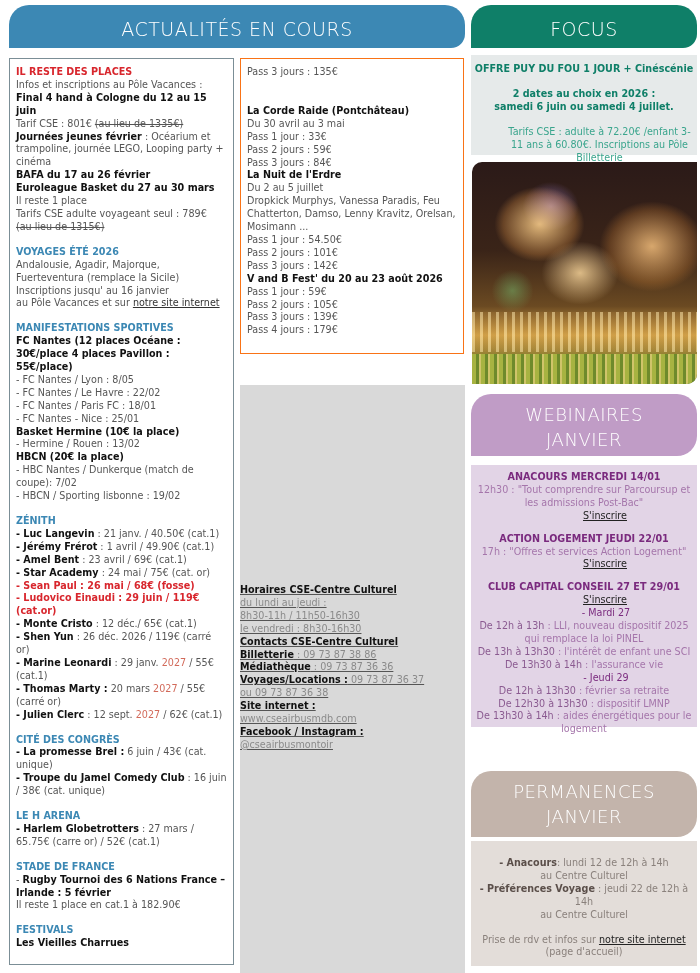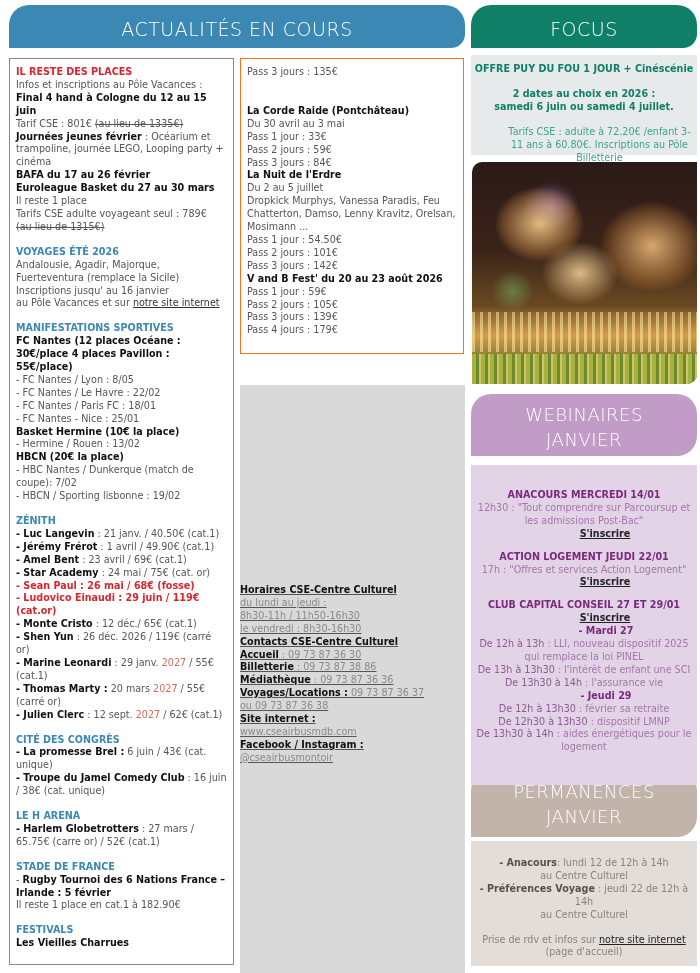--- a/index.html
+++ b/index.html
@@ -19,36 +19,36 @@
   .focus-img { left: 472px; top: 162px; width: 225px; height: 222px; border-radius: 10px 0 10px 0; overflow: hidden;
     background:
       radial-gradient(ellipse 60px 50px at 30% 28%, rgba(255,210,140,0.85), rgba(255,170,80,0.25) 60%, transparent 75%),
       radial-gradient(ellipse 70px 60px at 80% 38%, rgba(255,200,130,0.8), rgba(220,140,60,0.25) 60%, transparent 75%),
       radial-gradient(ellipse 55px 45px at 48% 50%, rgba(255,220,160,0.8), transparent 70%),
       radial-gradient(ellipse 40px 35px at 35% 20%, rgba(170,140,230,0.6), transparent 70%),
       radial-gradient(ellipse 30px 30px at 18% 58%, rgba(120,200,120,0.45), transparent 70%),
       linear-gradient(to bottom, #2b1a18 0%, #3a2418 40%, #6b4a22 65%, #d7a64a 78%, #8a7a30 88%, #3f5a1d 100%); }
   .focus-img .fountain { position: absolute; left: 0; right: 0; top: 150px; height: 40px; background: repeating-linear-gradient(90deg, rgba(255,230,170,0.55) 0 3px, rgba(180,130,60,0.2) 3px 8px); }
   .focus-img .crowd { position: absolute; left: 0; right: 0; bottom: 0; height: 30px; background: repeating-linear-gradient(90deg, #a7b341 0 4px, #6e8a2b 4px 7px, #d0c46a 7px 9px); }
-  .webi-box { left: 471px; top: 465px; width: 226px; height: 320px; background: #e2d4e6; text-align: center; padding-top: 24px; color: #a576ab; }
+  .webi-box { left: 471px; top: 465px; width: 226px; height: 262px; background: #e2d4e6; text-align: center; padding-top: 6px; color: #a576ab; }
   .perm-box { left: 471px; top: 841px; width: 226px; height: 125px; background: #e3ddd9; text-align: center; padding-top: 16px; color: #8a817c; }
 
   .red { color: #d8262d; }
   .blue-h { color: #3c88b4; font-weight: bold; }
   .b { font-weight: bold; color: #111; }
   .strike { text-decoration: line-through; }
   .u { text-decoration: underline; }
   .red-b { color: #d8262d; font-weight: bold; }
   .yr { color: #d26a5a; }
   .gap { height: 12px; }
   .dark { color: #111; font-weight: bold; }
   .ggray { color: #8a8a8a; }
   .purple-h { color: #7a2a7e; font-weight: bold; }
-  .purple-b { color: #7a2a7e; font-weight: bold; margin-left: 44px; }
-  .link-dark { color: #222; font-weight: bold; text-decoration: underline; margin-left: 42px; }
+  .purple-b { color: #7a2a7e; font-weight: normal; margin-left: 44px; }
+  .link-dark { color: #222; font-weight: normal; text-decoration: underline; margin-left: 42px; }
   .perm-b { color: #5b4f4a; font-weight: bold; }
   .perm-link { color: #222; text-decoration: underline; }
   .focus-b { font-weight: bold; color: #0f7f68; }
   .focus-t { color: #3aa58d; margin-left: 31px; }
 </style>
 </head>
 <body>
 
 <div class="hdr hdr-blue"><span>ACTUALITÉS EN COURS</span></div>
 <div class="hdr hdr-green"><span>FOCUS</span></div>
@@ -147,21 +147,20 @@
   <div>Pass 3 jours : 139€</div>
   <div>Pass 4 jours : 179€</div>
 </div>
 
 <div class="col box3">
   <div class="dark">Horaires CSE-Centre Culturel</div>
   <div class="ggray">du lundi au jeudi :</div>
   <div class="ggray">8h30-11h / 11h50-16h30</div>
   <div class="ggray">le vendredi : 8h30-16h30</div>
   <div class="dark">Contacts CSE-Centre Culturel</div>
-  <div><span class="dark">Accueil</span><span class="ggray"> : 09 73 87 36 30</span></div>
   <div><span class="dark">Billetterie</span><span class="ggray"> : 09 73 87 38 86</span></div>
   <div><span class="dark">Médiathèque</span><span class="ggray"> : 09 73 87 36 36</span></div>
   <div><span class="dark">Voyages/Locations :</span><span class="ggray"> 09 73 87 36 37</span></div>
   <div class="ggray">ou 09 73 87 36 38</div>
   <div class="dark">Site internet :</div>
   <div class="ggray">www.cseairbusmdb.com</div>
   <div class="dark">Facebook / Instagram :</div>
   <div class="ggray">@cseairbusmontoir</div>
 </div>
 

